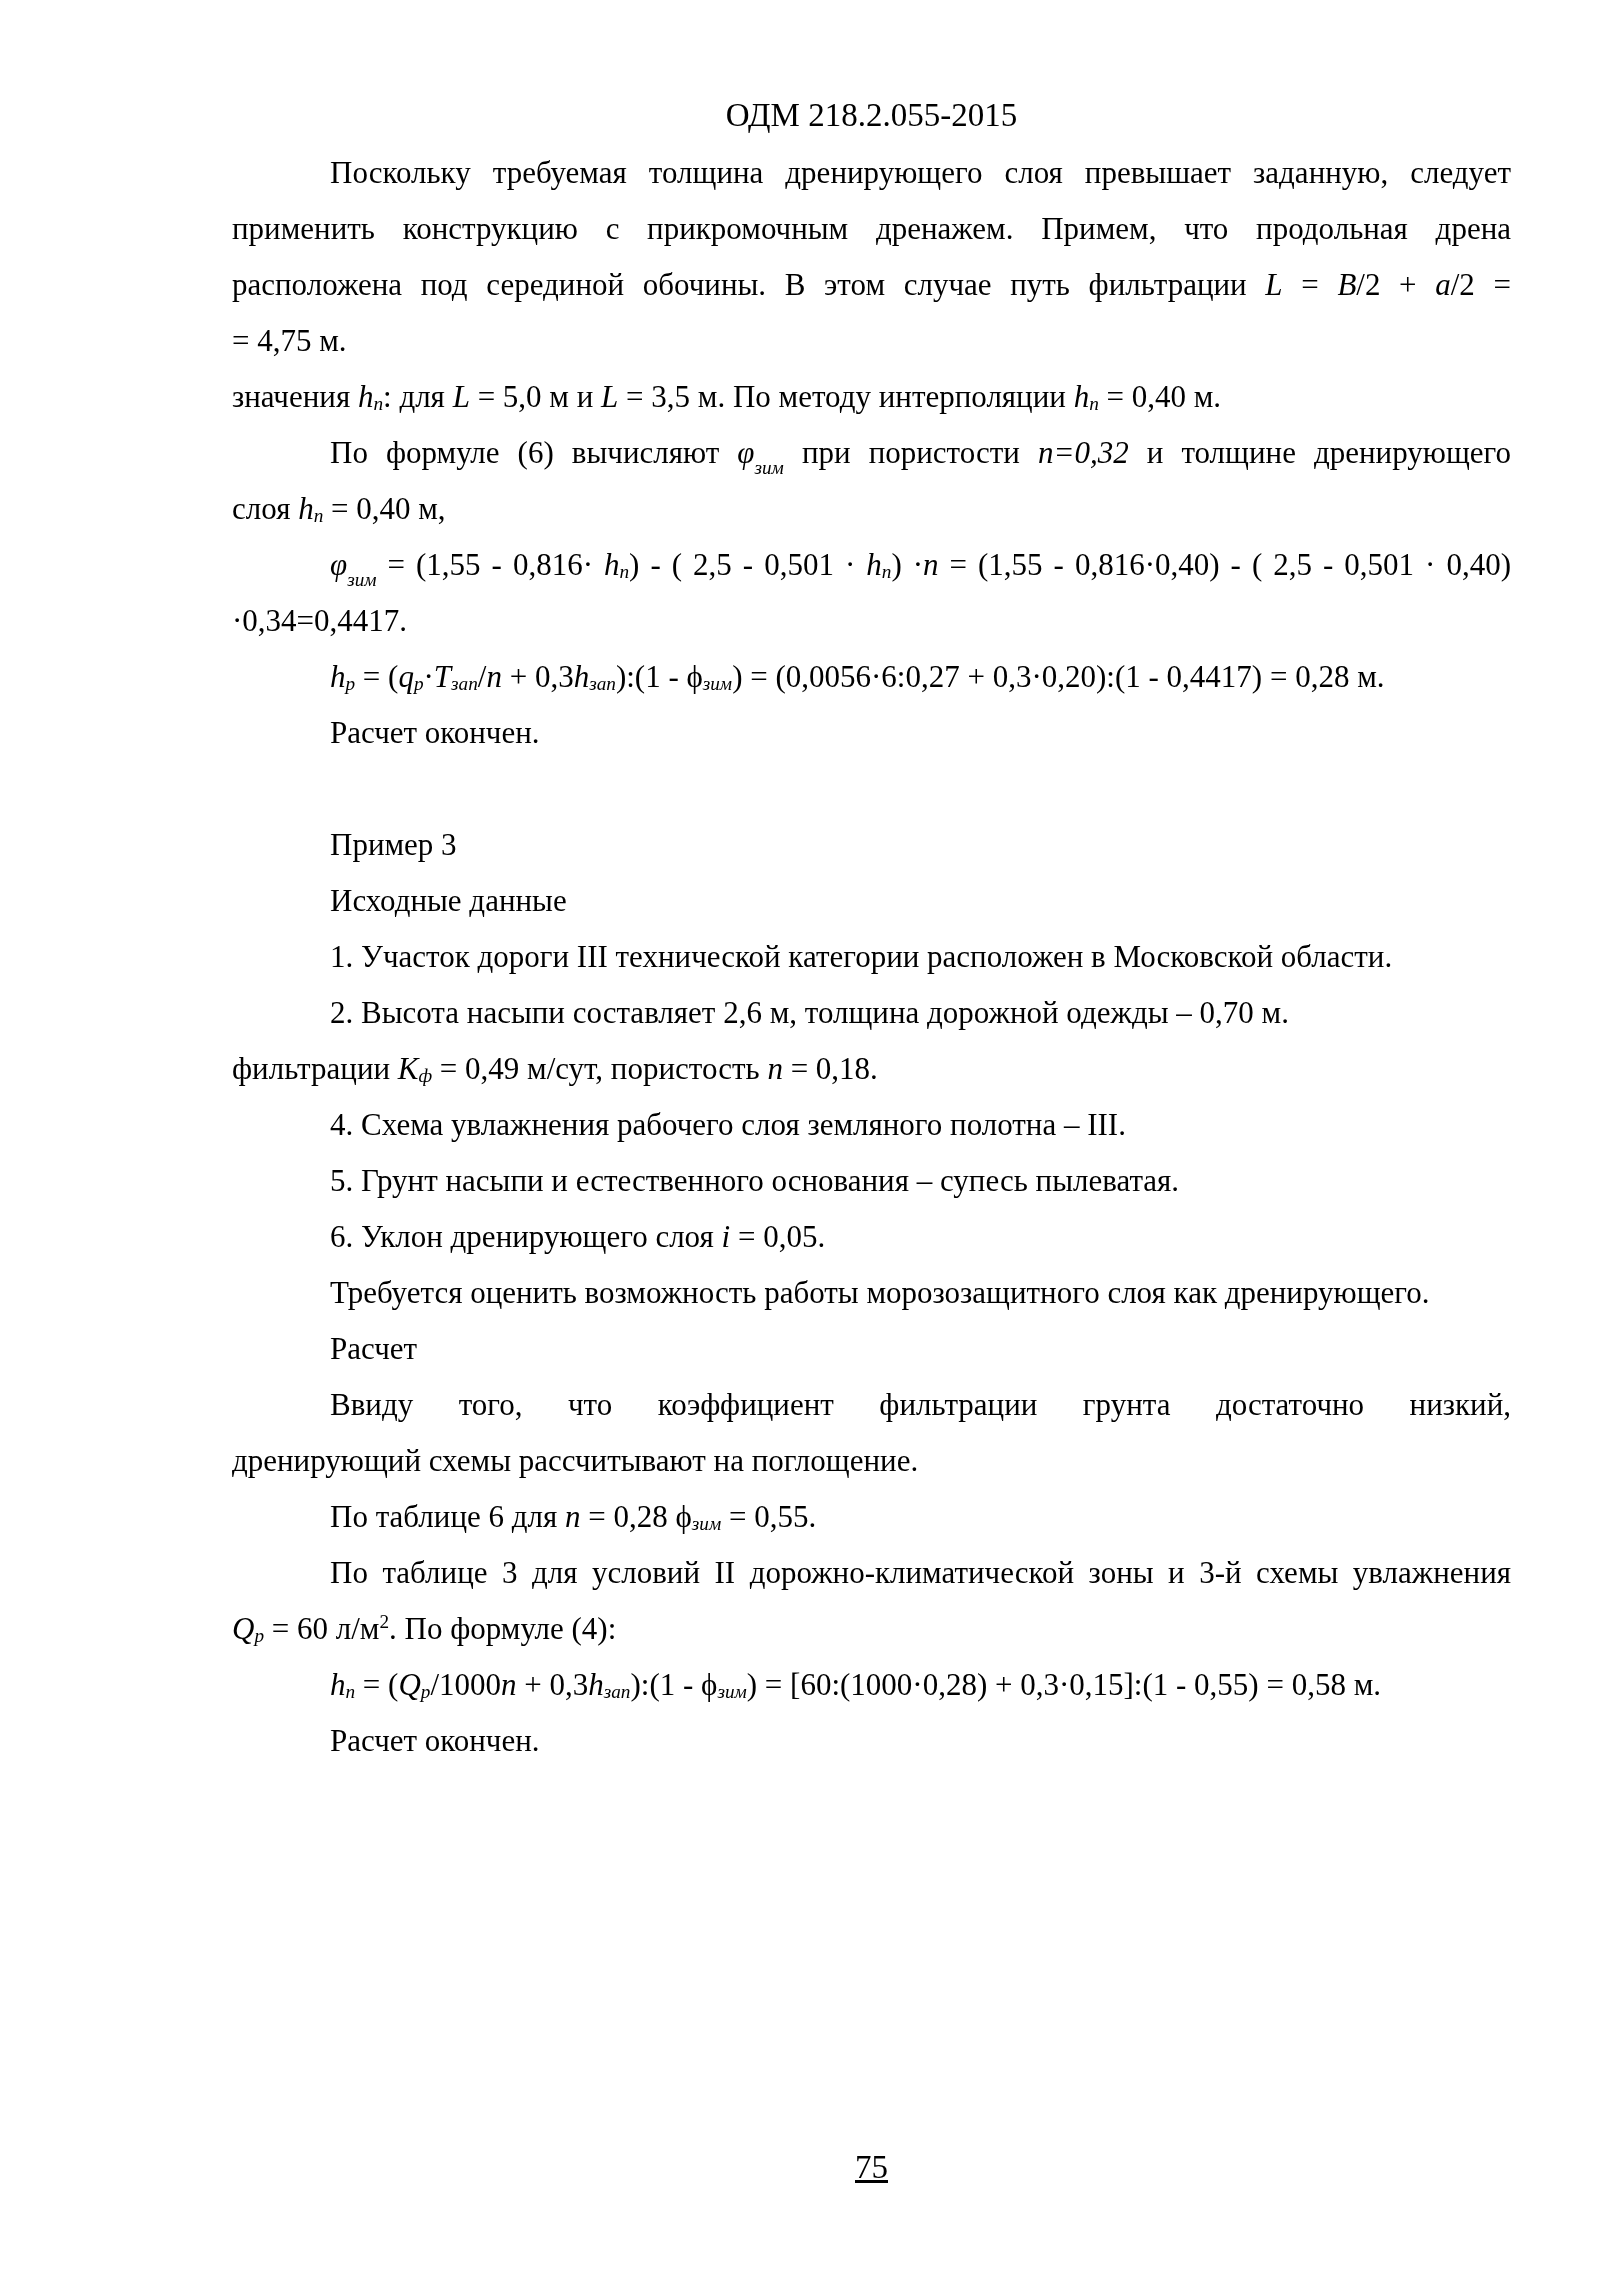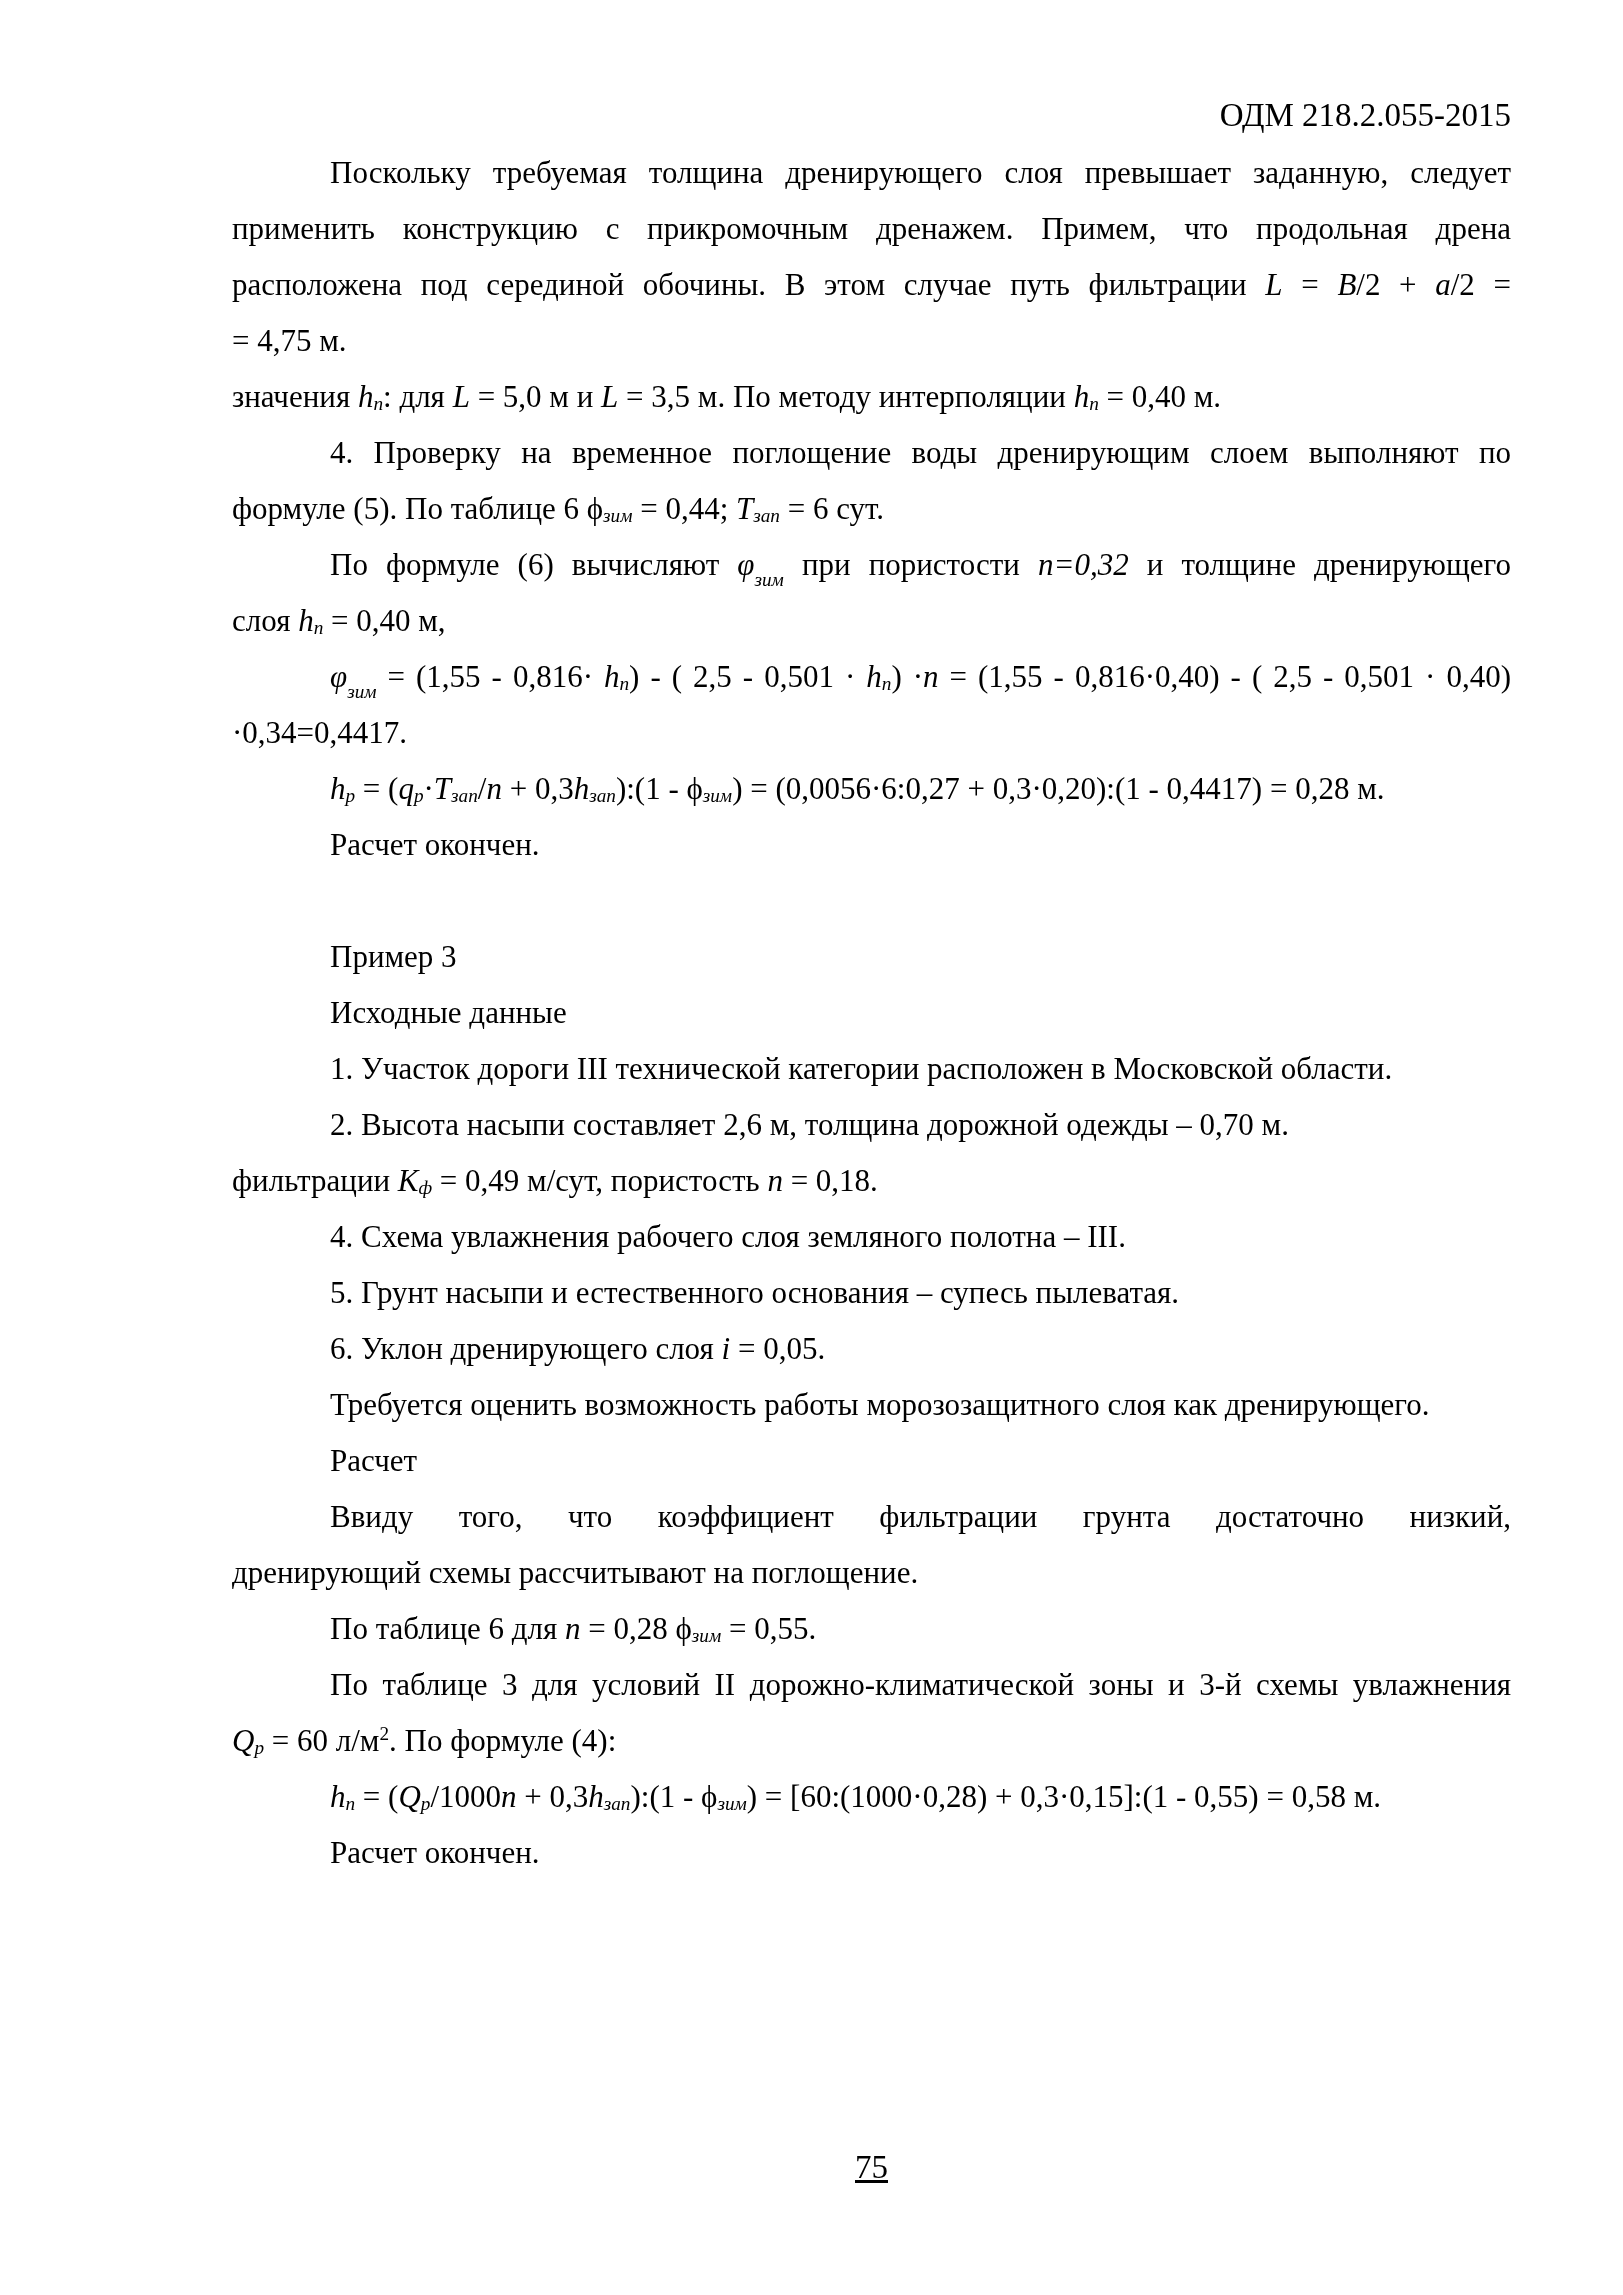--- a/index.html
+++ b/index.html
@@ -10,21 +10,21 @@
     background: #ffffff;
     color: #000000;
     font-family: "Liberation Serif", "DejaVu Serif", serif;
     overflow: hidden;
   }
   .doc-header {
     position: absolute;
     top: 96px;
     left: 232px;
     right: 112px;
-    text-align: right;
+    text-align: center;
     font-size: 33px;
     line-height: 39px;
     white-space: nowrap;
   }
   .doc-body {
     position: absolute;
     top: 145px;
     left: 232px;
     width: 1279px;
     font-size: 31px;
@@ -75,24 +75,20 @@
 
   <div class="doc-body" id="doc-body">
       <div class="para">
         <div class="line jl indent"><span>Поскольку требуемая толщина дренирующего слоя превышает заданную, следует</span></div>
         <div class="line jl"><span>применить конструкцию с прикромочным дренажем. Примем, что продольная дрена</span></div>
         <div class="line jl"><span>расположена под серединой обочины. В этом случае путь фильтрации </span><span class="r-i">L</span><span> = </span><span class="r-i">B</span><span>/2 + </span><span class="r-i">a</span><span>/2 =</span></div>
         <div class="line"><span>= 4,75 м.</span></div>
       </div>
       <div class="para">
         <div class="line"><span>значения </span><span class="r-i">h</span><sub class="r-sub r-i">п</sub><span>: для </span><span class="r-i">L</span><span> = 5,0 м и </span><span class="r-i">L</span><span> = 3,5 м. По методу интерполяции </span><span class="r-i">h</span><sub class="r-sub r-i">п</sub><span> = 0,40 м.</span></div>
-      </div>
-      <div class="para">
-        <div class="line jl indent"><span>4. Проверку на временное поглощение воды дренирующим слоем выполняют по</span></div>
-        <div class="line"><span>формуле (5). По таблице 6 ϕ</span><sub class="r-sub r-i">зим</sub><span> = 0,44; </span><span class="r-i">Т</span><sub class="r-sub r-i">зап</sub><span> = 6 сут.</span></div>
       </div>
       <div class="para">
         <div class="line jl indent"><span>По формуле (6) вычисляют </span><span class="r-i">φ</span><sub class="r-dsub">зим</sub><span> при пористости </span><span class="r-i">n=0,32</span><span> и толщине дренирующего</span></div>
         <div class="line"><span>слоя </span><span class="r-i">h</span><sub class="r-sub r-i">п</sub><span> = 0,40 м,</span></div>
       </div>
       <div class="para">
         <div class="line jl indent"><span class="r-i">φ</span><sub class="r-dsub">зим</sub><span> = (1,55 - 0,816· </span><span class="r-i">h</span><sub class="r-sub r-i">п</sub><span>) - ( 2,5 - 0,501 · </span><span class="r-i">h</span><sub class="r-sub r-i">п</sub><span>) ·</span><span class="r-i">n</span><span> = (1,55 - 0,816·0,40) - ( 2,5 - 0,501 · 0,40)</span></div>
         <div class="line"><span>·0,34=0,4417.</span></div>
       </div>
       <div class="para">

